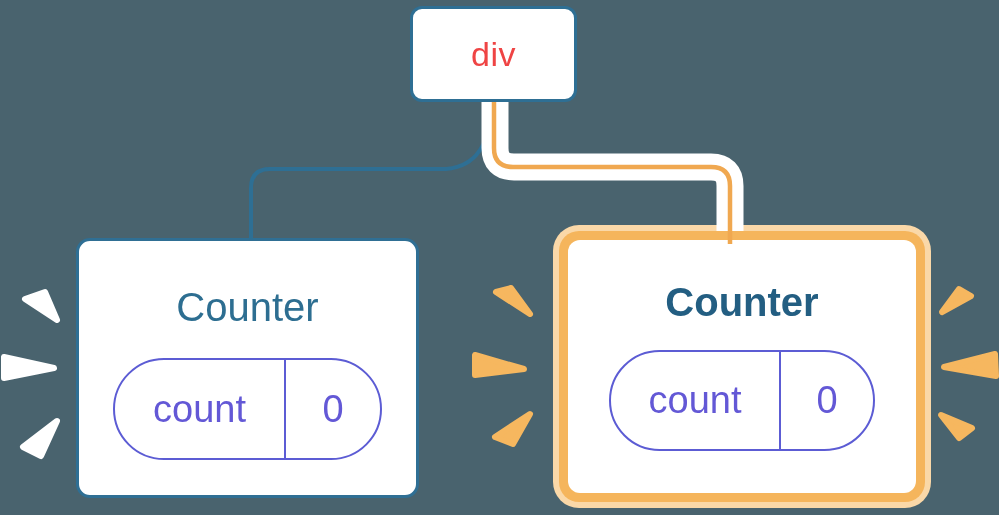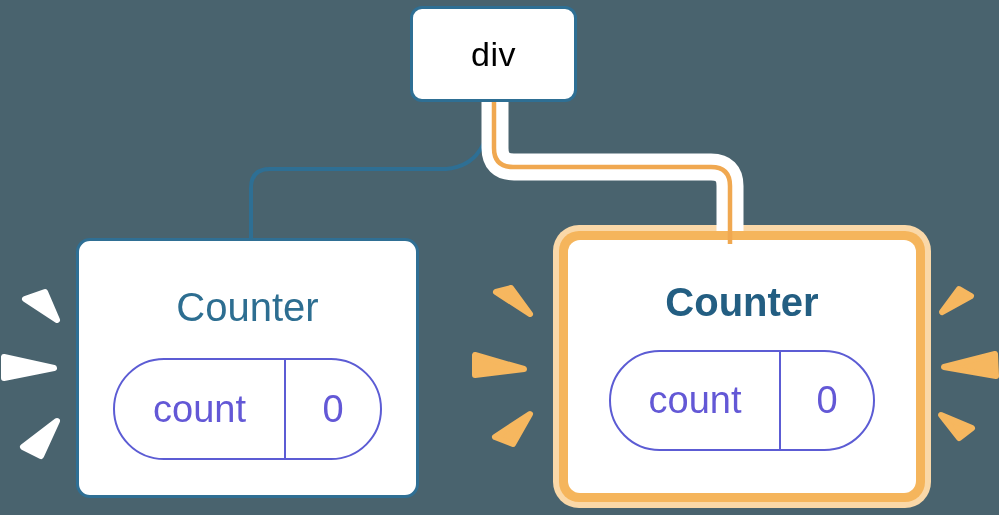--- a/index.html
+++ b/index.html
@@ -11,21 +11,21 @@
   .stage{position:absolute;left:0;top:0;width:999px;height:515px;}
 
   
   .root-node{
     position:absolute;left:410px;top:6px;width:167px;height:96px;
     background:#ffffff;border:3.5px solid #2E6F94;border-radius:12px;
     box-sizing:border-box;display:flex;align-items:center;justify-content:center;
     z-index:30;
   }
   .root-node .label{
-    color:#000000;font-size:34px;font-weight:500;letter-spacing:0.5px;
+    color:#ef4444;font-size:34px;font-weight:500;letter-spacing:0.5px;
   }
 
   
   svg.wires{position:absolute;left:0;top:0;z-index:20;}
 
   
   .card-left{
     position:absolute;left:76px;top:238px;width:343px;height:260px;
     background:#ffffff;border:3px solid #2F6F94;border-radius:14px;
     box-sizing:border-box;z-index:10;

